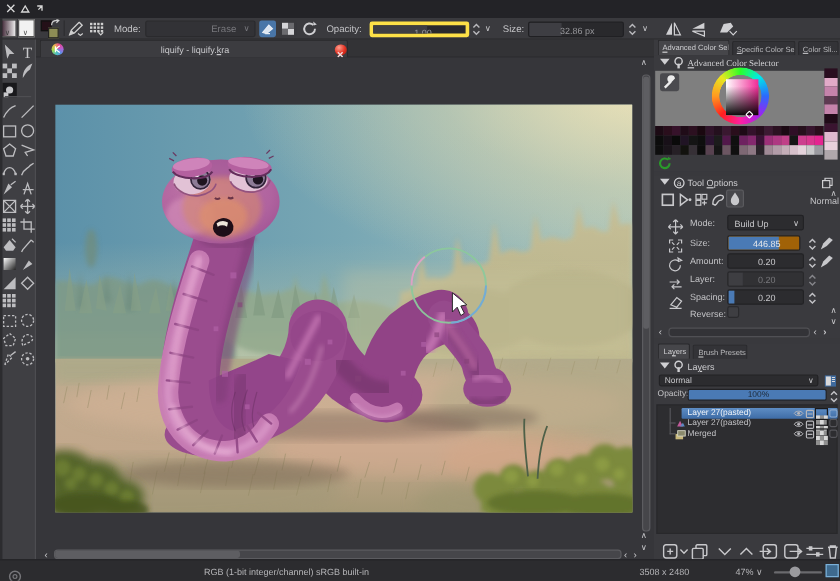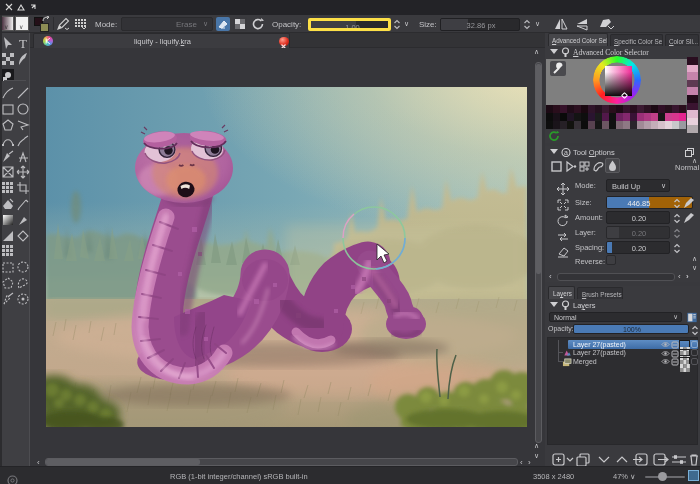--- a/index.html
+++ b/index.html
@@ -736,21 +736,21 @@
       </svg>
 <svg class="abs" style="left:11px;top:212px" width="14" height="14" viewBox="0 0 14 14">
         <path d="M3 9 L8 3 L12 6 L8 11 Z M2 12 L12 12" stroke="#c8c8cb" fill="none"></path>
       </svg>
 <div class="abs txt" style="left:30px;top:148px;color:#c3c3c6;font-size:7.5px;">Mode:</div>
       <div class="abs" style="left:61px;top:146px;width:64px;height:13px;background:#2c2c2f;border:1px solid #222225;border-radius:2px;">
         <div class="abs txt" style="left:5px;top:2px;color:#c8c8cb;font-size:7.5px;">Build Up</div>
         <div class="abs" style="right:3px;top:2px;color:#c8c8cb;font-size:7px;">∨</div>
       </div>
 <div class="abs txt" style="left:30px;top:165px;color:#c3c3c6;font-size:7.5px;">Size:</div>
-      <div class="abs" style="left:61px;top:163px;width:87px;height:13px;background:#a16207;border:1px solid #222225;border-radius:2px;overflow:hidden;">
+      <div class="abs" style="left:61px;top:163px;width:61px;height:13px;background:#a16207;border:1px solid #222225;border-radius:2px;overflow:hidden;">
         <div class="abs" style="left:0;top:0;width:42px;height:13px;background:#4a7ab5;"></div>
         <div class="abs" style="left:0;top:2px;width:64px;text-align:center;color:#e8e8ea;font-size:7.5px;">446.85</div>
       </div>
       <svg class="abs" style="left:128px;top:165px" width="8" height="11" viewBox="0 0 8 11">
         <path d="M1.5 4 L4 1.5 L6.5 4" stroke="#c2c2c6" fill="none" stroke-width="1.2"></path>
         <path d="M1.5 7 L4 9.5 L6.5 7" stroke="#c2c2c6" fill="none" stroke-width="1.2"></path>
       </svg>
       <svg class="abs" style="left:138px;top:164px" width="13" height="12" viewBox="0 0 13 12">
         <path d="M1 11 L3 6 L8 1 L11 3 L6 8 Z" fill="#c8c8cb"></path>
       </svg>

